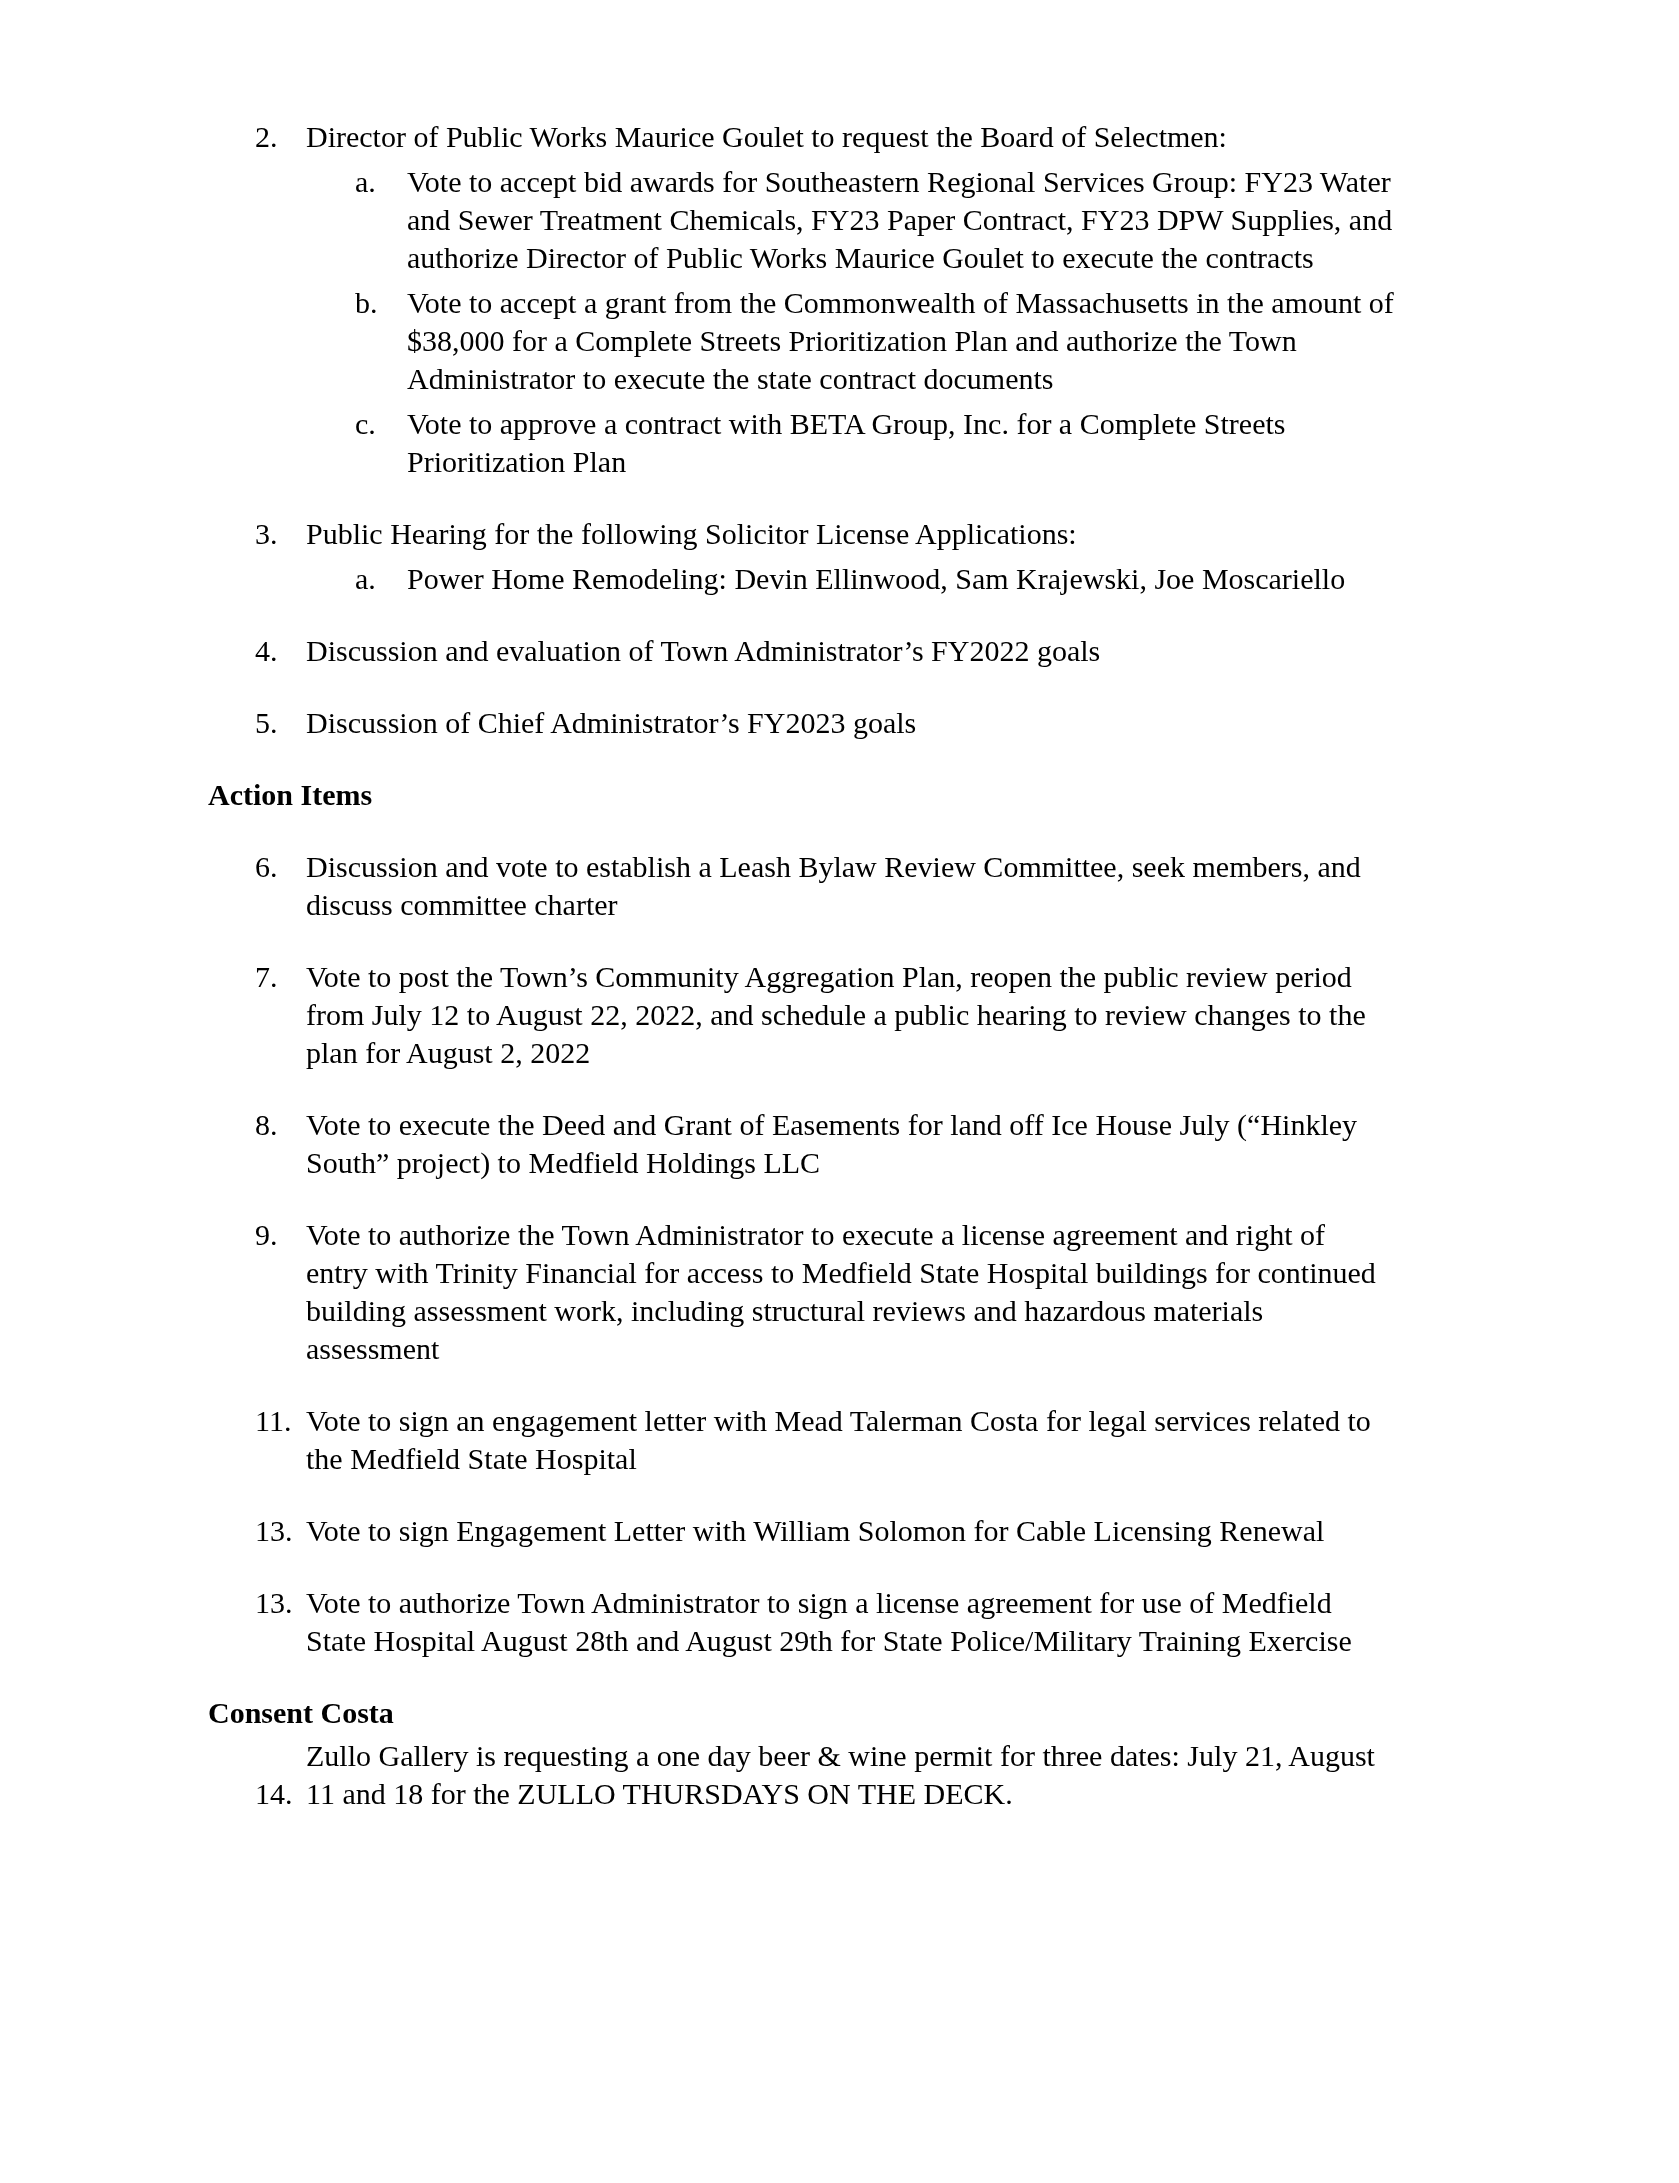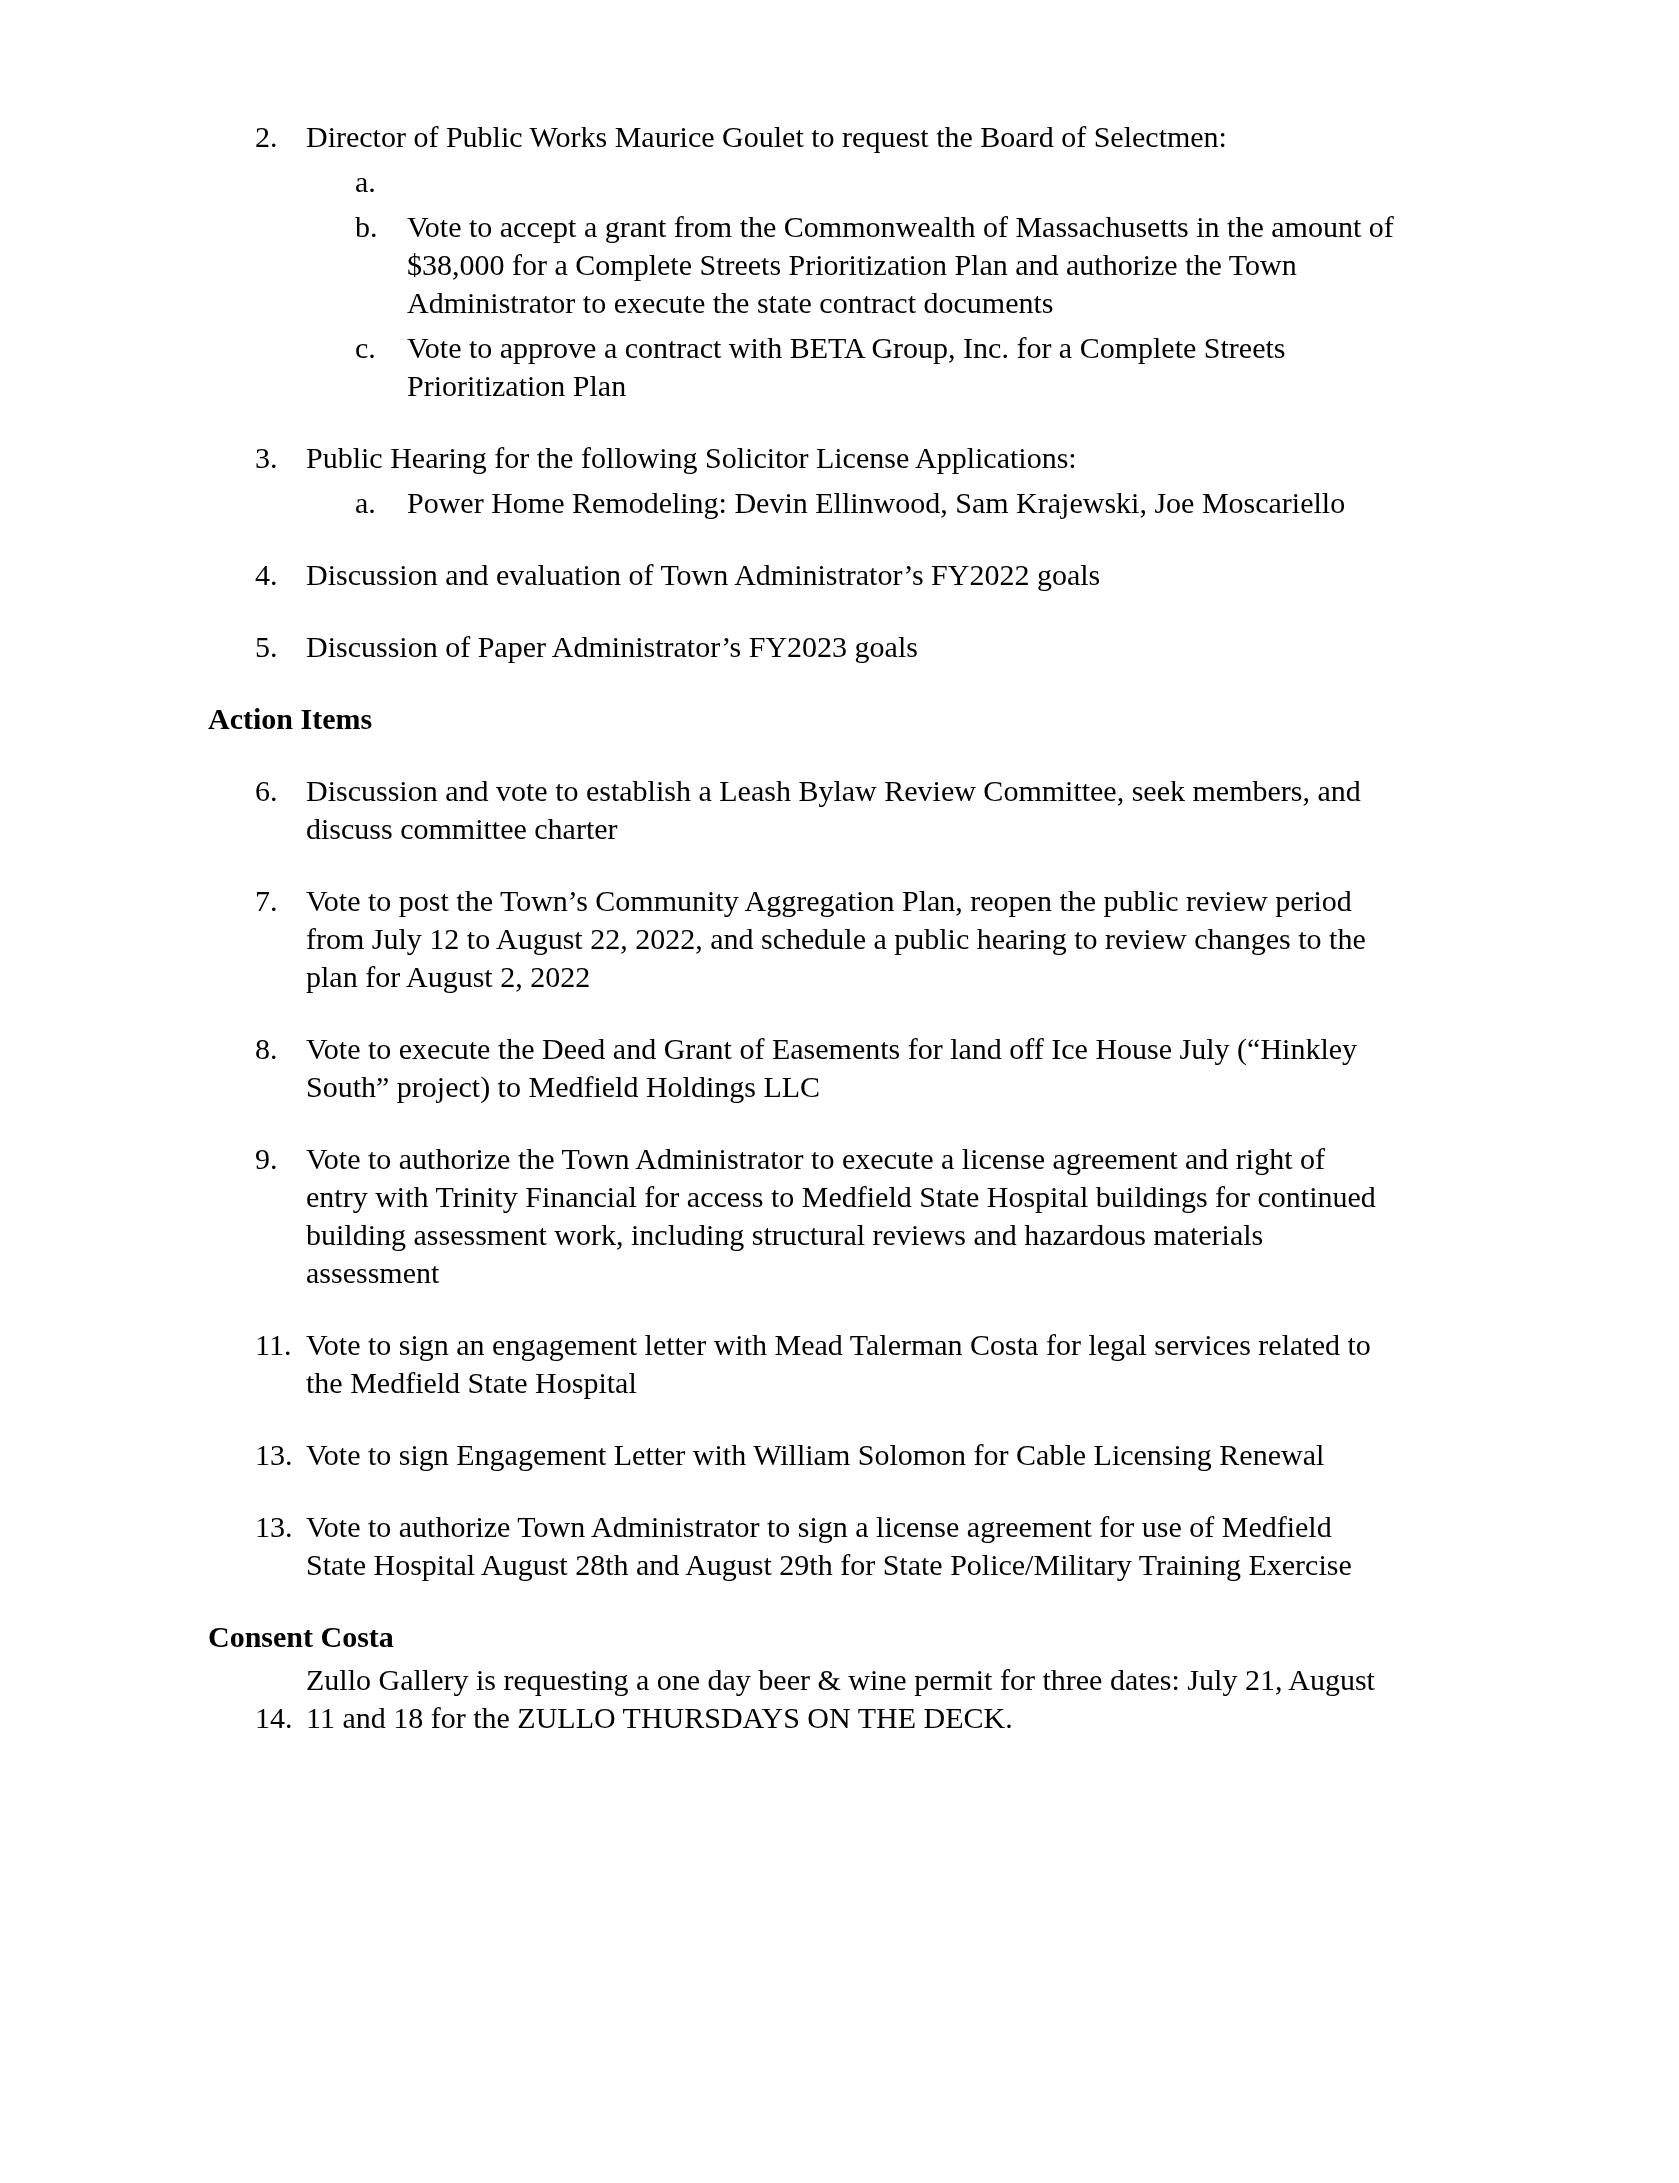--- a/index.html
+++ b/index.html
@@ -60,20 +60,23 @@
 
 <div class="page">
   <div class="content">
 
     <div class="item first">
       <span class="marker">2.</span>
       <span class="text">Director of Public Works Maurice Goulet to request the Board of Selectmen:</span>
     </div>
     <div class="item sub">
       <span class="marker">a.</span>
+      <span class="text">Vote to accept bid awards for Southeastern Regional Services Group: FY23 Water
+and Sewer Treatment Chemicals, FY23 Paper Contract, FY23 DPW Supplies, and
+authorize Director of Public Works Maurice Goulet to execute the contracts</span>
     </div>
     <div class="item sub">
       <span class="marker">b.</span>
       <span class="text">Vote to accept a grant from the Commonwealth of Massachusetts in the amount of
 $38,000 for a Complete Streets Prioritization Plan and authorize the Town
 Administrator to execute the state contract documents</span>
     </div>
     <div class="item sub">
       <span class="marker">c.</span>
       <span class="text">Vote to approve a contract with BETA Group, Inc. for a Complete Streets
@@ -89,21 +92,21 @@
       <span class="text">Power Home Remodeling: Devin Ellinwood, Sam Krajewski, Joe Moscariello</span>
     </div>
 
 
     <div class="item">
       <span class="marker">4.</span>
       <span class="text">Discussion and evaluation of Town Administrator’s FY2022 goals</span>
     </div>
     <div class="item">
       <span class="marker">5.</span>
-      <span class="text">Discussion of Paper Administrator’s FY2023 goals</span>
+      <span class="text">Discussion of Chief Administrator’s FY2023 goals</span>
     </div>
 
     <div class="heading">Action Items</div>
 
     <div class="item">
       <span class="marker">6.</span>
       <span class="text">Discussion and vote to establish a Leash Bylaw Review Committee, seek members, and
 discuss committee charter</span>
     </div>
     <div class="item">

